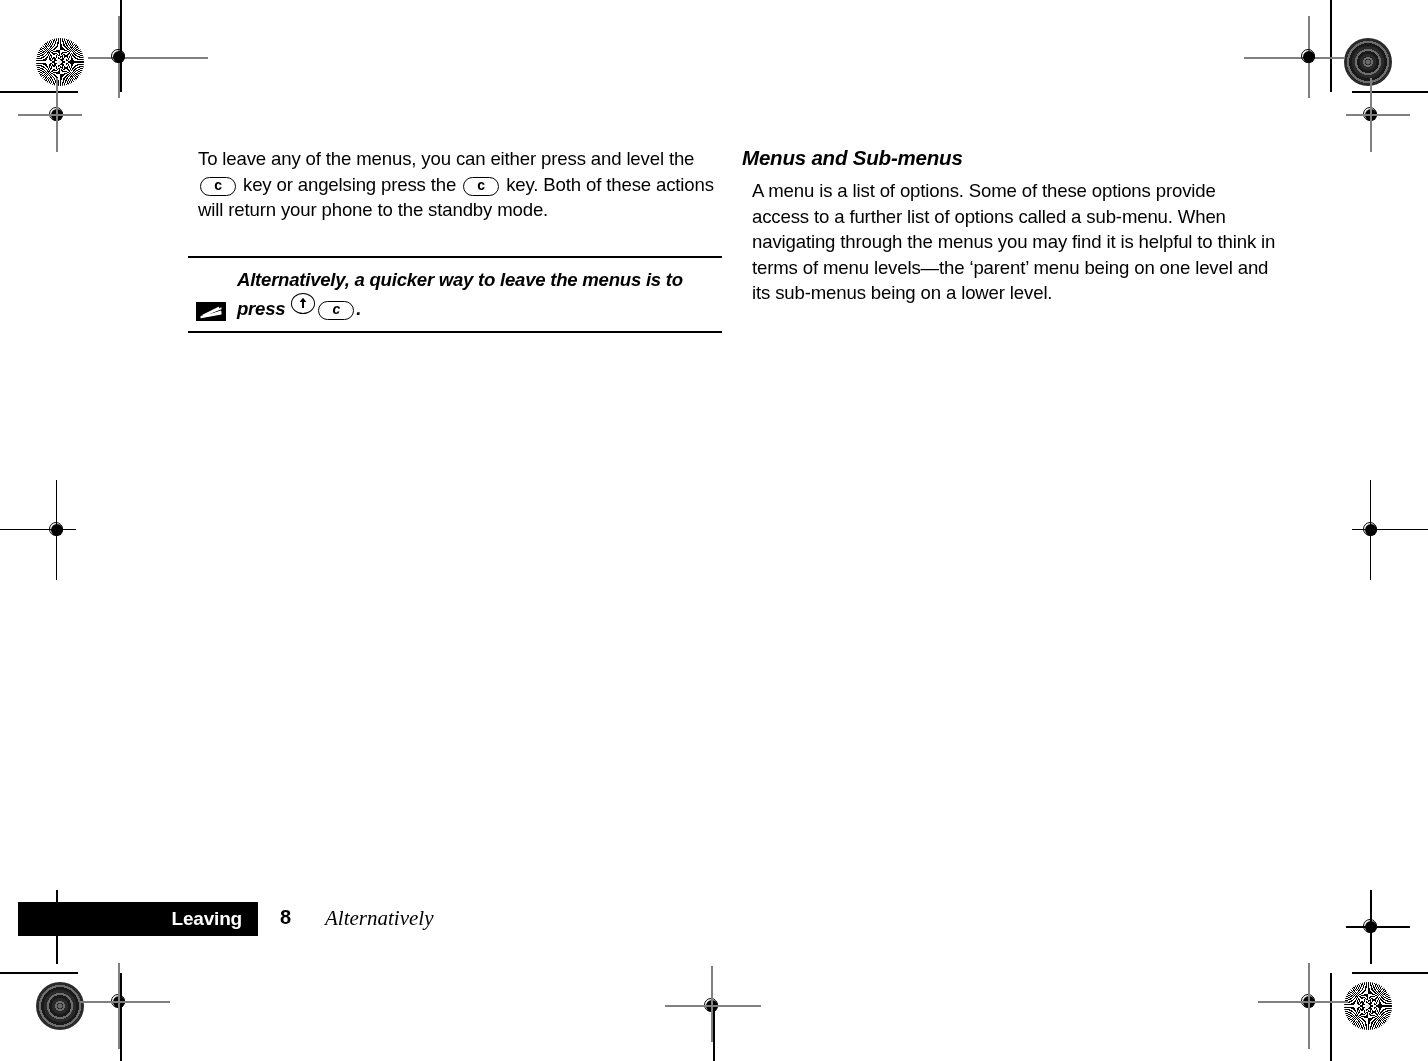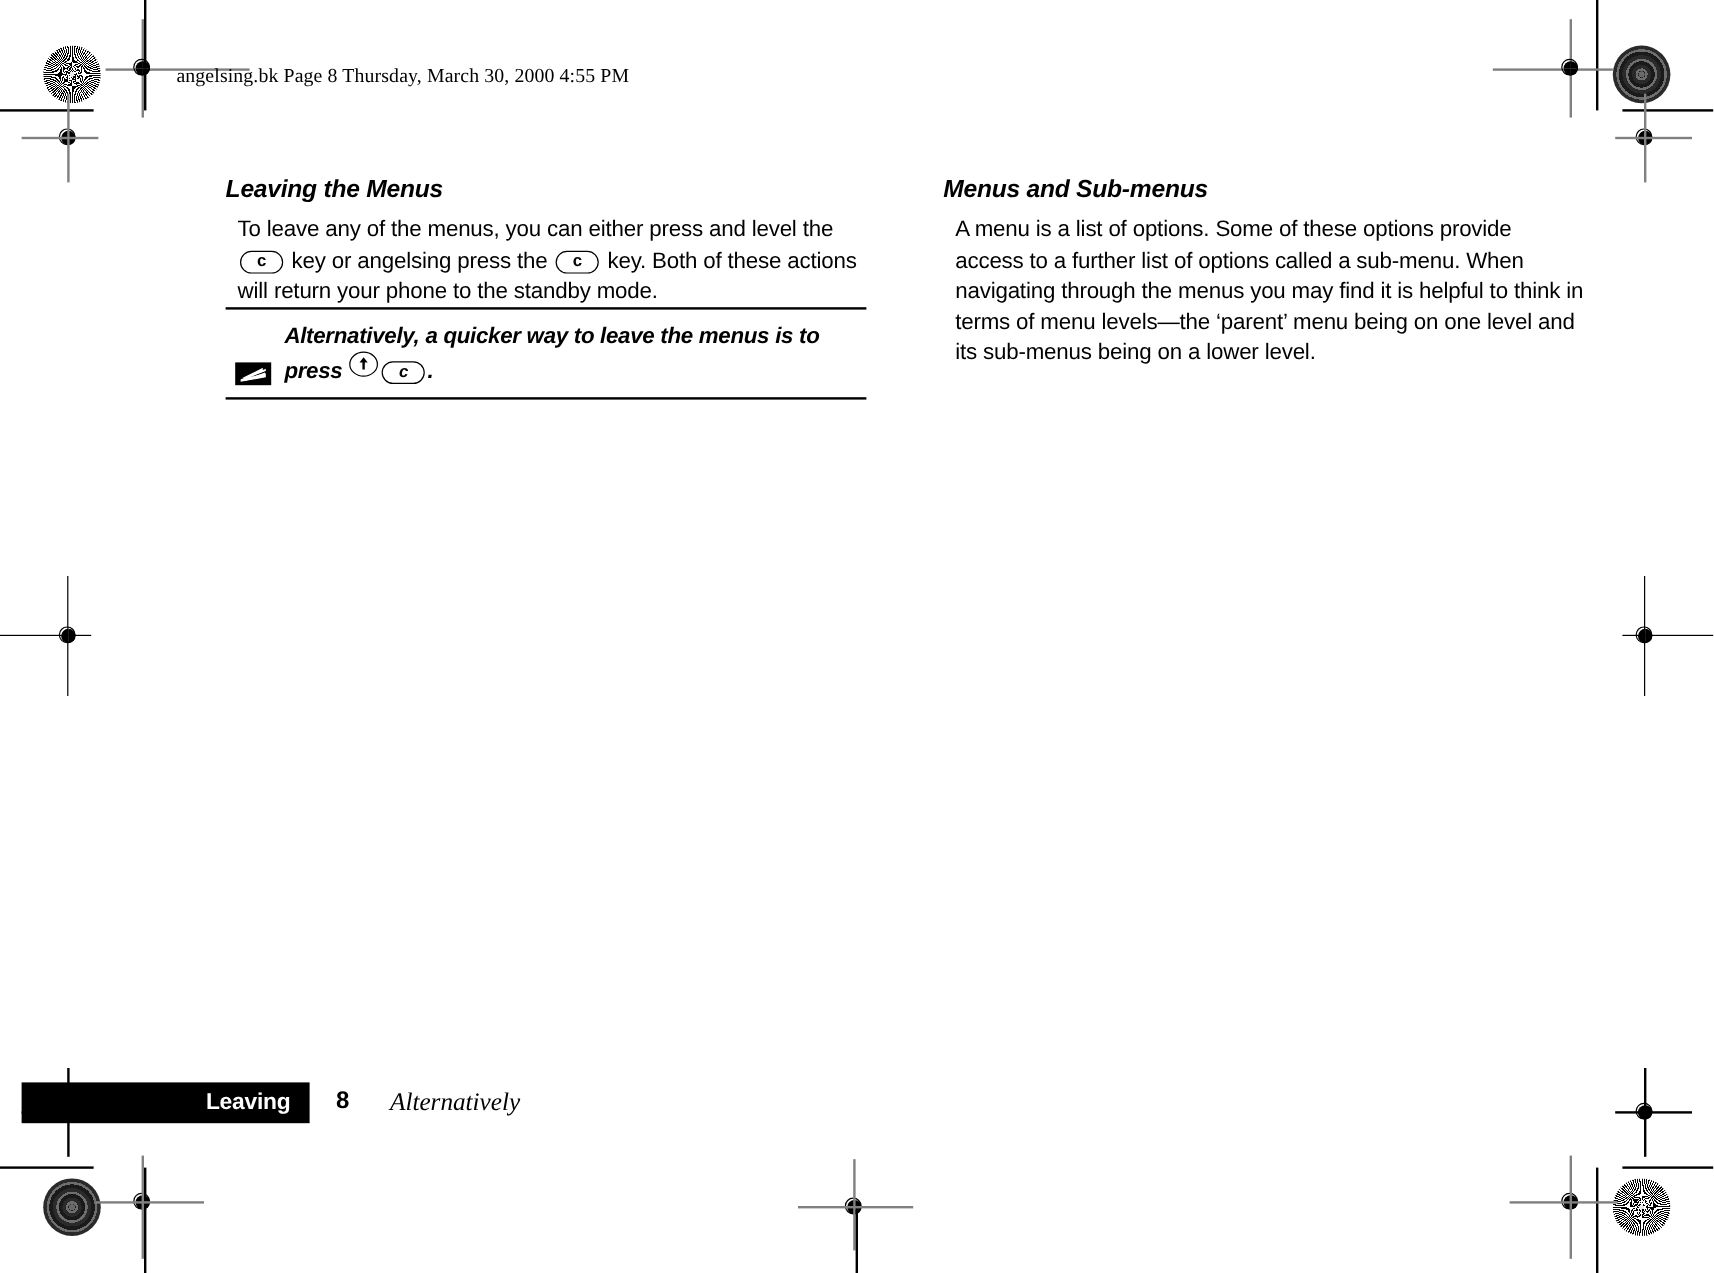--- a/index.html
+++ b/index.html
@@ -86,21 +86,21 @@
     white-space: nowrap;
     letter-spacing: 0.1px;
   }
 
   
   .col {
     position: absolute;
     top: 146px;
   }
   .col-left  { left: 188px; width: 534px; }
-  .col-right { left: 786px; width: 534px; }
+  .col-right { left: 742px; width: 534px; }
 
   h2.section-title {
     margin: 0 0 8px 0;
     font-size: 20.5px;
     font-weight: bold;
     font-style: italic;
     letter-spacing: -0.2px;
     color: #000;
   }
 
@@ -340,24 +340,22 @@
     <div class="ring"></div>
       <div class="q q1"></div>
       <div class="q q2"></div>
       <div class="q q3"></div>
       <div class="q q4"></div>
   </div>
   <div class="reg-line-grey" style="left:665px; top:1005px; width:96px; height:2px;"></div>
   <div class="reg-line-grey" style="left:711px; top:966px; width:2px; height:76px;"></div>
   <div class="trim-line" style="left:713px; top:1008px; width:1.6px; height:53px;"></div>
 
-  <div class="slug">angelsing.bk  Page 8  Thursday, March 30, 2000  4:55 PM</div>
 
   <div class="col col-left">
-    <h2 class="section-title">Leaving the Menus</h2>
     <p class="body-text"><span>To leave any of the menus, you can either press and level the </span><span class="key key-c">c</span><span> key or angelsing press the </span><span class="key key-c">c</span><span> key. Both of these actions will return your phone to the standby mode.</span></p>
   </div>
 
   <div class="note-box">
     <div class="note-inner">
       <span class="note-icon">
         <svg width="30" height="19" viewBox="0 0 30 19" aria-hidden="true">
           <polygon points="5,13.5 23,4.5 23,7.5 9.5,13.5 25,8.5 25,12 7,15.5 7,12.8" fill="#ffffff"></polygon>
           <polygon points="4.5,14.2 25.5,5.2 25.5,7.2 12,12.4 25.5,9.2 25.5,12.4 4.5,16.2" fill="#ffffff"></polygon>
         </svg>

